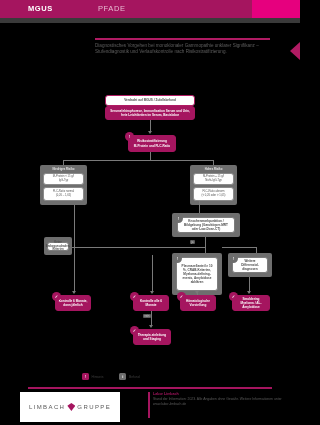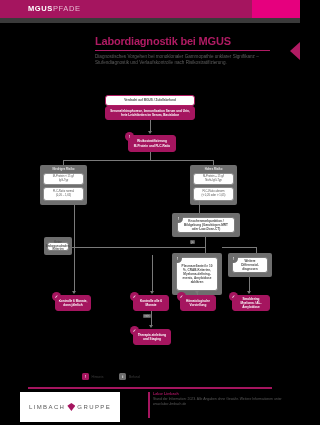--- a/index.html
+++ b/index.html
@@ -17,21 +17,21 @@
   }
   .topbar-accent {
     position: absolute; right: 0; top: 0; width: 48px; height: 18px;
     background: #e6007e;
   }
   .brand {
     position: absolute; left: 28px; top: 4px;
     font-size: 7.5px; letter-spacing: .6px; color: #fff;
   }
   .brand b { font-weight: bold; }
-  .brand span.light { color: #e8bcd3; }
+  .brand span.light { color: #e8bcd3; padding-left: 45px; }
   .headerband {
     position: absolute; left: 0; top: 18px; width: 300px; height: 5px;
     background: #3a3a3a;
   }
   
   .title-wrap {
     position: absolute; left: 95px; top: 36px; width: 180px;
   }
   .title {
     font-size: 11px; font-weight: bold; color: #c0purple;
@@ -164,21 +164,20 @@
 
 <div class="topbar">
   <div class="topbar-accent"></div>
 </div>
 <div class="brand">
   <b>MGUS</b><span class="light">PFADE</span>
 </div>
 <div class="headerband"></div>
 
 <div class="title-wrap">
-  <div class="title">Labordiagnostik bei MGUS</div>
   <div class="title-rule"></div>
   <div class="subtitle">Diagnostisches Vorgehen bei monoklonaler Gammopathie unklarer Signifikanz – Stufendiagnostik und Verlaufskontrolle nach Risikostratifizierung.</div>
 </div>
 <div class="title-arrow"></div>
 
 <div class="flow">
 
   <div class="node n-white" style="left:105px;top:10px;width:90px;height:11px;">
     <span>Verdacht auf MGUS / Zufallsbefund</span>
   </div>

